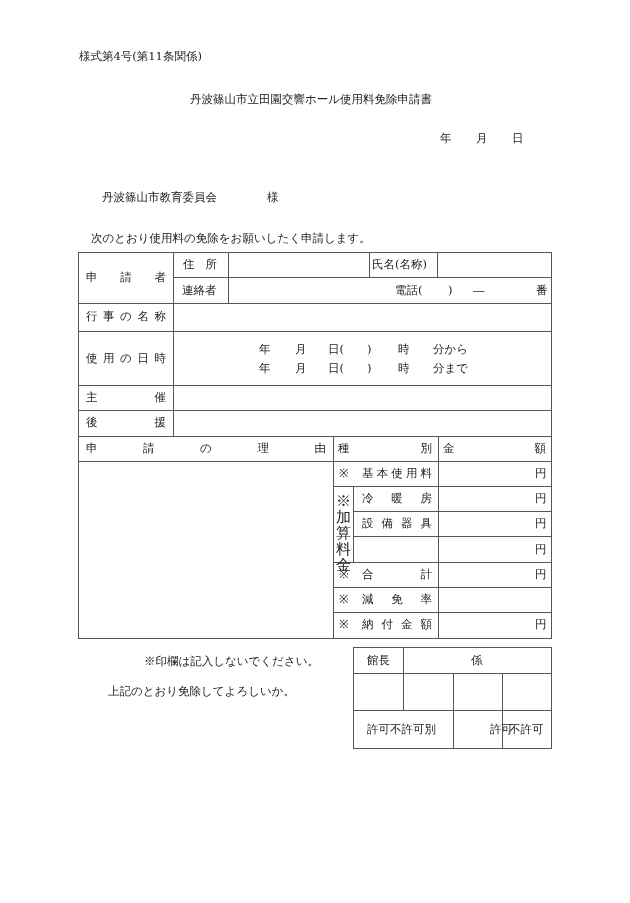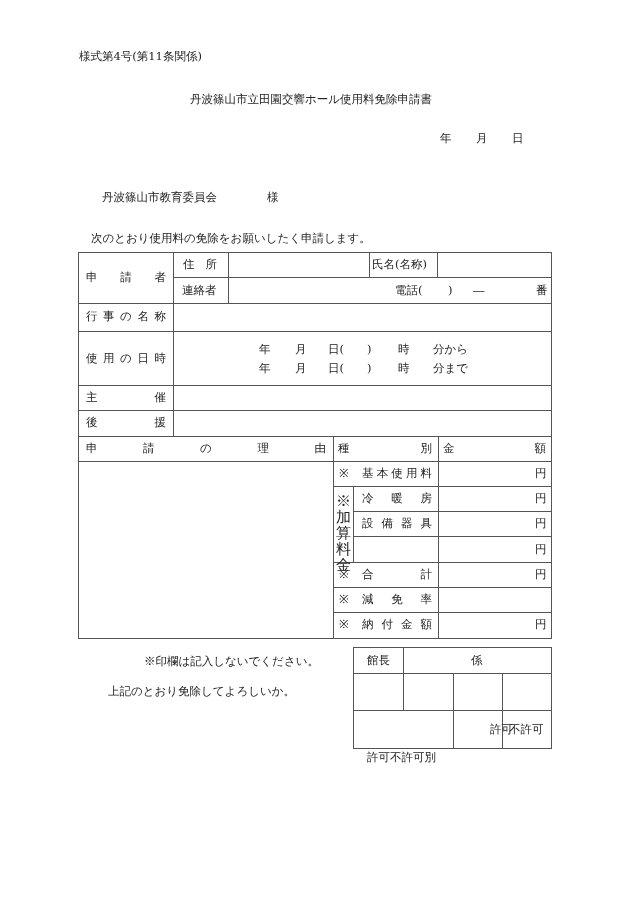--- a/index.html
+++ b/index.html
@@ -217,15 +217,15 @@
   <div class="vl" style="left:403px;top:647px;height:63px;"></div>
   <div class="vl" style="left:453px;top:673px;height:75px;"></div>
   <div class="vl" style="left:502px;top:673px;height:75px;"></div>
 </div>
 <div class="abs" style="left:367px;top:655px;">館長</div>
 <div class="abs" style="left:471px;top:655px;">係</div>
 <div class="abs" style="left:355px;top:675px;width:47px;height:34px;"></div>
 <div class="abs" style="left:405px;top:675px;width:47px;height:34px;"></div>
 <div class="abs" style="left:455px;top:675px;width:46px;height:34px;"></div>
 <div class="abs" style="left:504px;top:675px;width:46px;height:34px;"></div>
-<div class="abs" style="left:367px;top:724px;margin-top:28px;">許可不許可別</div>
+<div class="abs" style="left:367px;top:724px;">許可不許可別</div>
 <div class="abs" style="left:490px;top:724px;">許可</div>
 <div class="abs" style="left:509px;top:724px;font-family:Liberation Serif, serif;">不許可</div>
 
 </body></html>

